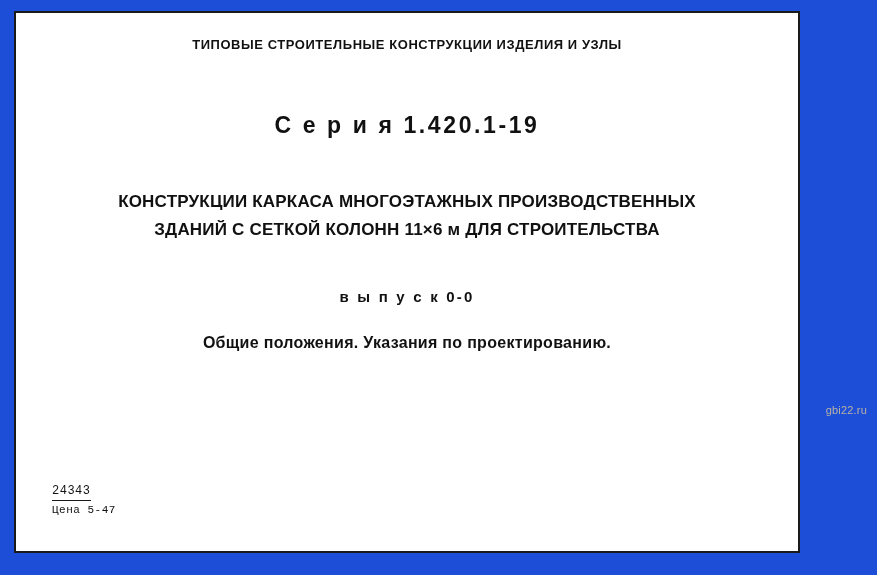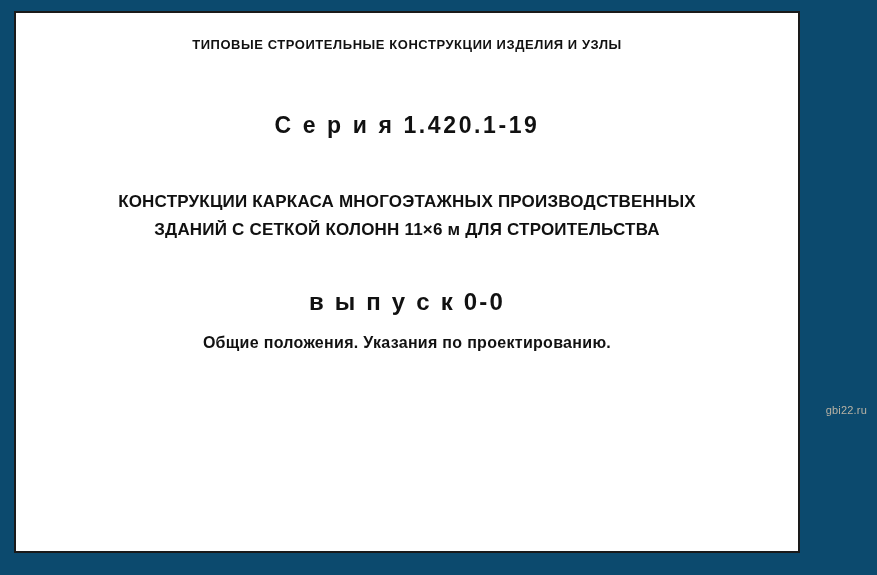--- a/index.html
+++ b/index.html
@@ -11,21 +11,21 @@
     width: 877px;
     height: 575px;
     overflow: hidden;
     font-family: "Liberation Sans", sans-serif;
     color: #111111;
   }
   #page {
     position: relative;
     width: 877px;
     height: 575px;
-    background: #0c4a6e;
+    background: #1d4ed8;
   }
   
   #doc-frame {
     position: absolute;
     left: 14px;
     top: 11px;
     width: 786px;
     height: 542px;
     border: 2px solid #1a1a1a;
     box-sizing: border-box;
@@ -64,21 +64,21 @@
     letter-spacing: 0.2px;
     line-height: 28px;
   }
   #title-block div {
     white-space: nowrap;
   }
   #issue-line {
     left: 0;
     right: 0;
     top: 275px;
-    font-size: 24px;
+    font-size: 15px;
     letter-spacing: 2.2px;
     font-weight: 700;
   }
   #subtitle-line {
     left: 0;
     right: 0;
     top: 321px;
     font-size: 16px;
     font-weight: 700;
     letter-spacing: 0.3px;
@@ -129,18 +129,22 @@
 
     <div class="txt" id="title-block">
       <div>КОНСТРУКЦИИ КАРКАСА МНОГОЭТАЖНЫХ ПРОИЗВОДСТВЕННЫХ</div>
       <div>ЗДАНИЙ С СЕТКОЙ КОЛОНН 11×6 м ДЛЯ СТРОИТЕЛЬСТВА</div>
     </div>
 
     <div class="txt" id="issue-line">в ы п у с к  0-0</div>
 
     <div class="txt" id="subtitle-line">Общие положения. Указания по проектированию.</div>
 
+    <div id="code-block">
+      <div id="code-number">24343</div>
+      <div id="code-price">Цена 5-47</div>
+    </div>
 
   </div>
 
   <div id="watermark">gbi22.ru</div>
 
 </div>
 
 </body></html>

